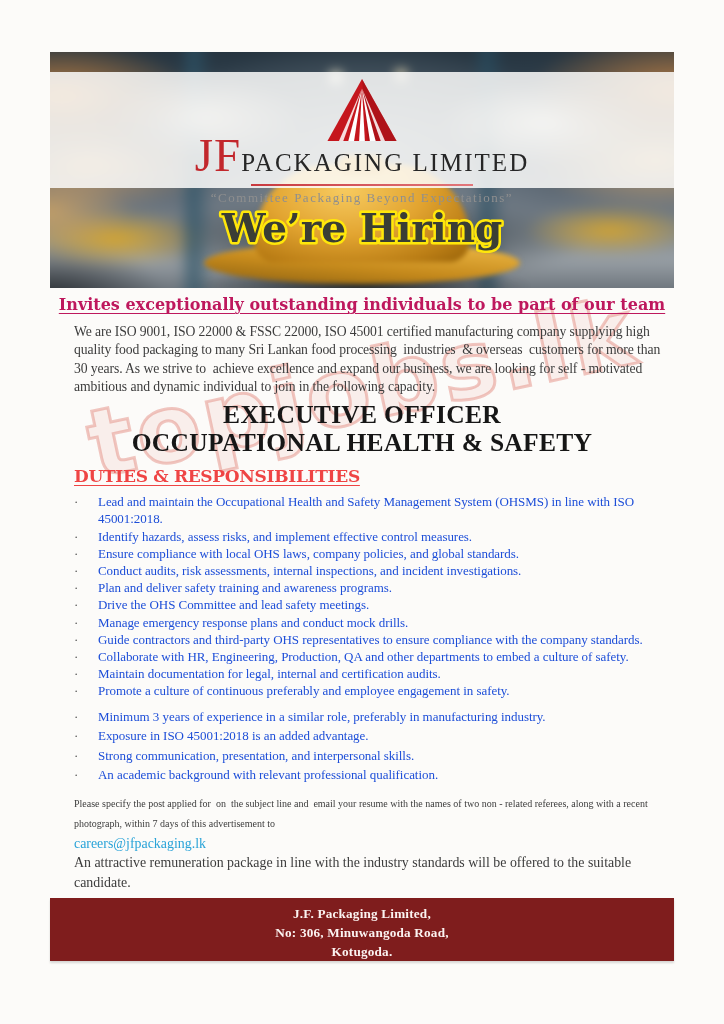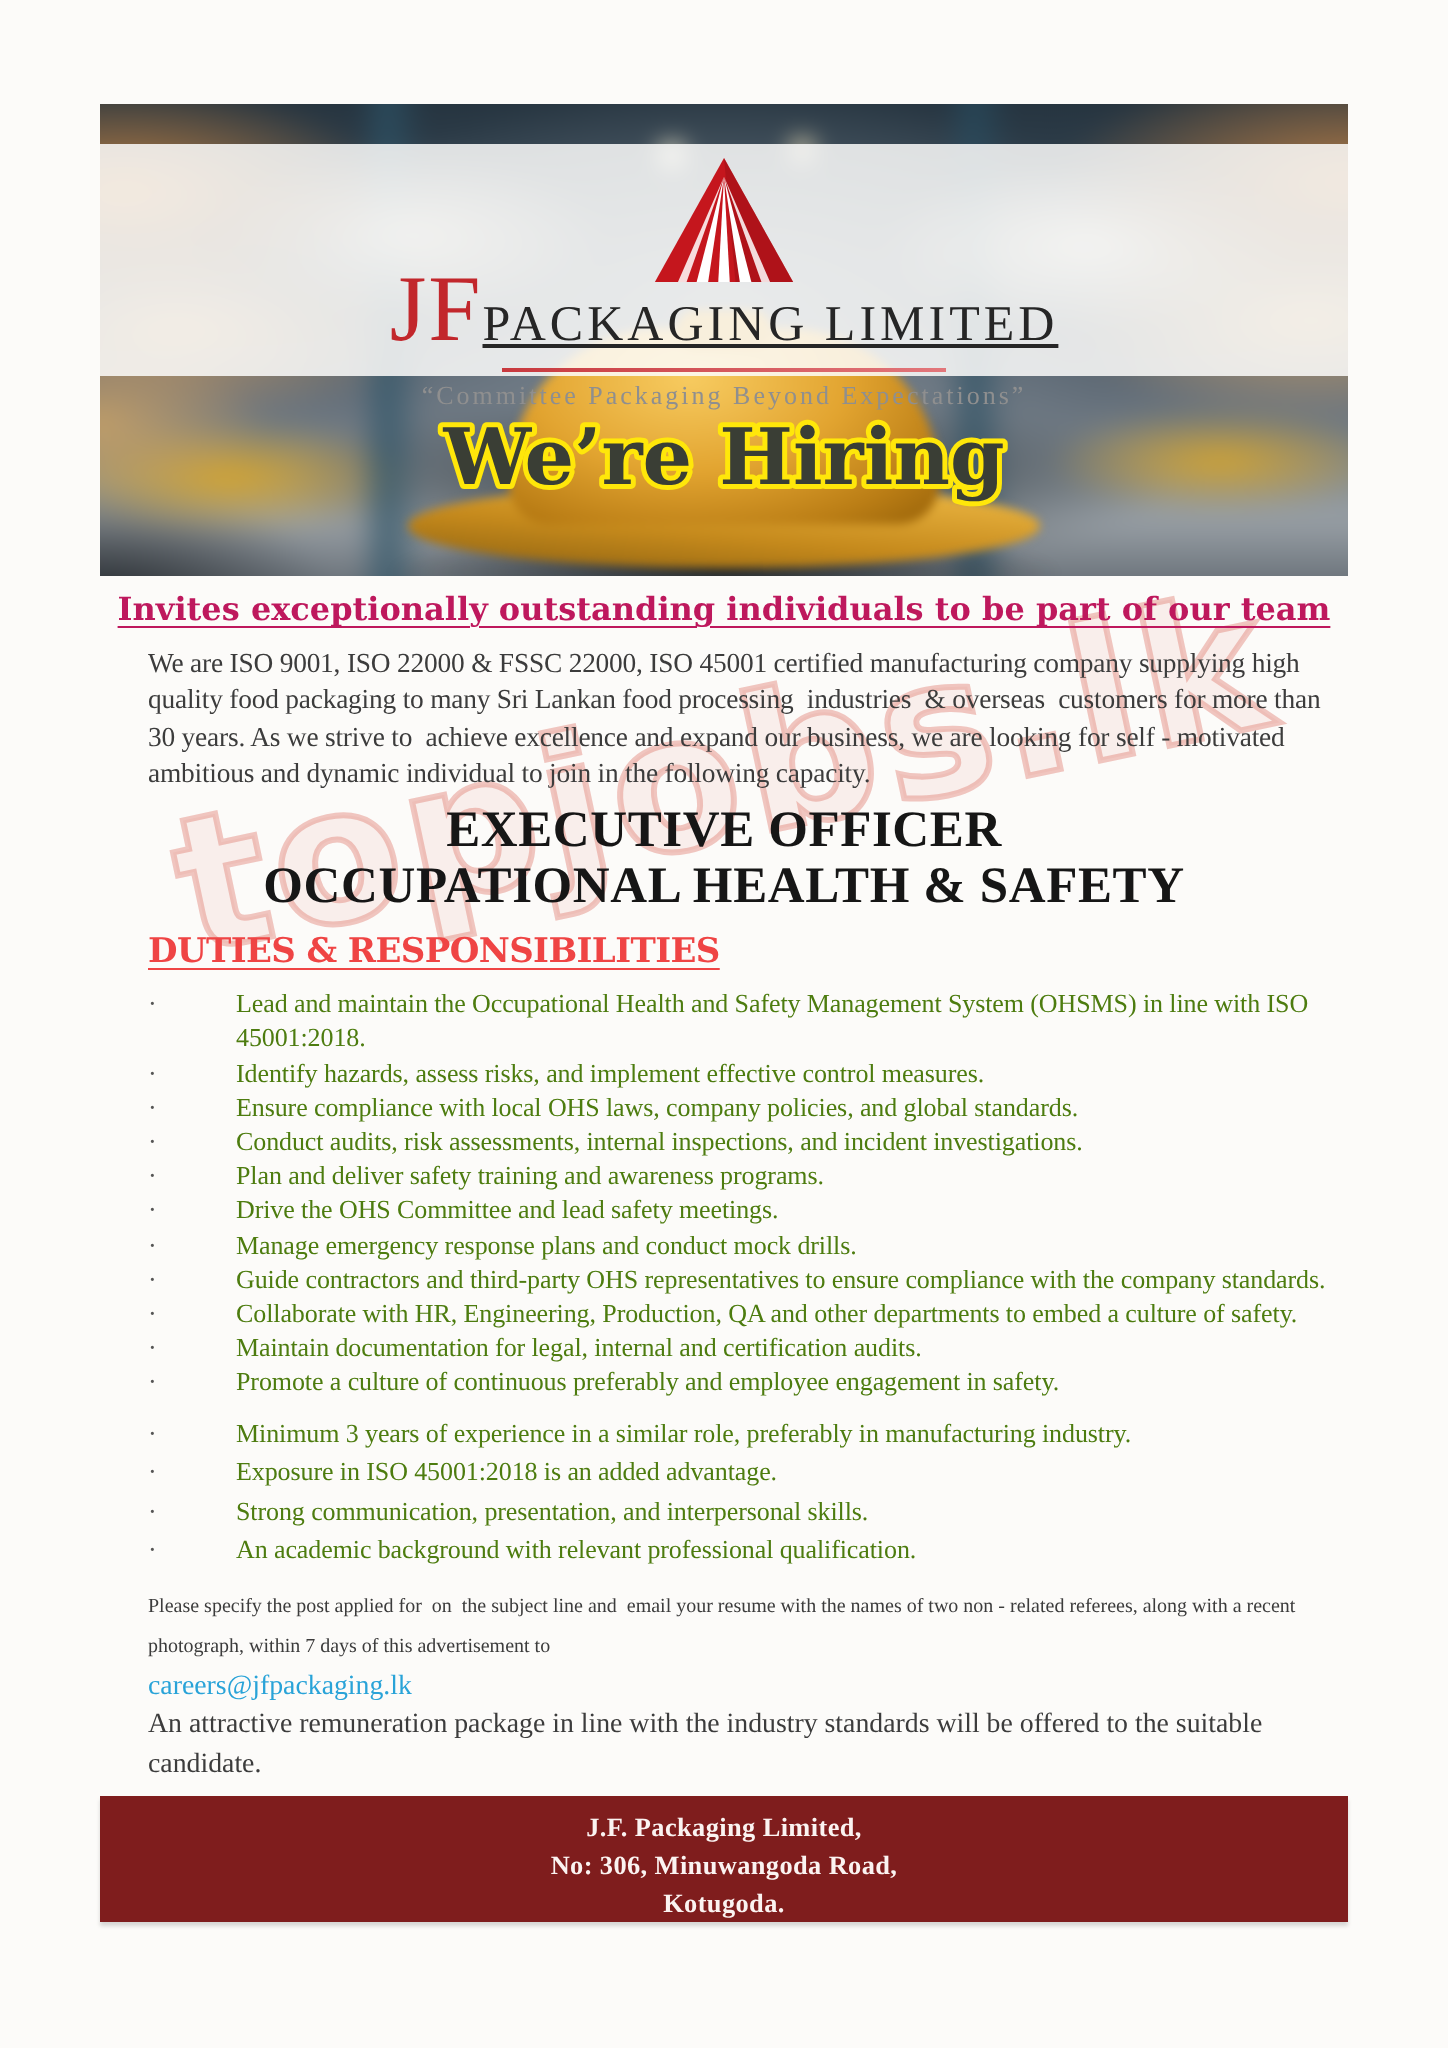--- a/index.html
+++ b/index.html
@@ -57,21 +57,21 @@
     transform:translateX(-50%); border-radius:110px 110px 30px 30px;
     background:radial-gradient(ellipse at 42% 26%, #f7cb60, #e2a430 45%, #ba7d15 78%, #966108); }
   .hat-ridge { position:absolute; left:50%; top:103px; width:48px; height:20px;
     transform:translateX(-50%); border-radius:10px; background:#dda02a; }
 
   .logo-band { position:absolute; left:0; right:0; top:20px; height:116px; z-index:2;
     background:rgba(253,253,252,0.85); }
   .logo-tri { position:absolute; left:50%; top:5px; margin-left:-36px; width:72px; height:66px; }
   .logo-row { position:absolute; top:60px; width:100%; text-align:center; white-space:nowrap; }
   .logo-jf { font-size:47px; line-height:1; color:#c2272c; letter-spacing:1px; }
-  .logo-name { font-size:25px; color:#262626; letter-spacing:2px;text-decoration:underline; }
+  .logo-name { font-size:25px; color:#262626; letter-spacing:2px; }
   .logo-underline { position:absolute; top:112px; left:50%; transform:translateX(-50%);
     width:222px; height:2px; background:linear-gradient(90deg,#c8393e,#e2777b); }
   .logo-tagline { position:absolute; top:118px; width:100%; text-align:center;
     font-size:13px; color:#8f8f8f; letter-spacing:1.5px; }
 
   .hiring-svg { position:absolute; left:50%; top:148px; transform:translateX(-50%); z-index:3; }
   .hiring-svg text { font-family:"DejaVu Serif", serif; font-weight:bold; font-size:39px; }
 
   
   .invite {
@@ -94,21 +94,21 @@
     font-family:"DejaVu Serif", serif; font-weight:bold; font-size:17px;
     color:#ef4444; letter-spacing:-0.3px;
     text-decoration:underline; text-underline-offset:3px;
   }
   .section-head.req { margin-top:21px; }
   .bullets { margin-top:7px; }
   .bullet-row { display:flex; align-items:flex-start; }
   .bullet-row .bullet-dot { flex:0 0 24px; text-align:left; color:#555;
     font-size:13px; line-height:17.2px; }
   .bullet-row .bullet-text { flex:1; font-size:13px; line-height:17.2px;
-    color:#4d7c0f; letter-spacing:-0.05px;margin-left:20px; }
+    color:#1d4ed8; letter-spacing:-0.05px; }
   .bullets.req .bullet-dot, .bullets.req .bullet-text { line-height:19.6px; }
 
   .apply-text { margin-top:9px; width:600px; font-size:10px; line-height:19.8px;
     color:#3c3c3c; white-space:pre-wrap; }
   .email-link { display:block; font-size:13.9px; line-height:19.8px;
     color:#29a3d8; text-decoration:none; width:fit-content; }
   .closing-text { width:600px; font-size:13.9px; line-height:19.8px; color:#3c3c3c; }
 
   
   .footer-bar {

